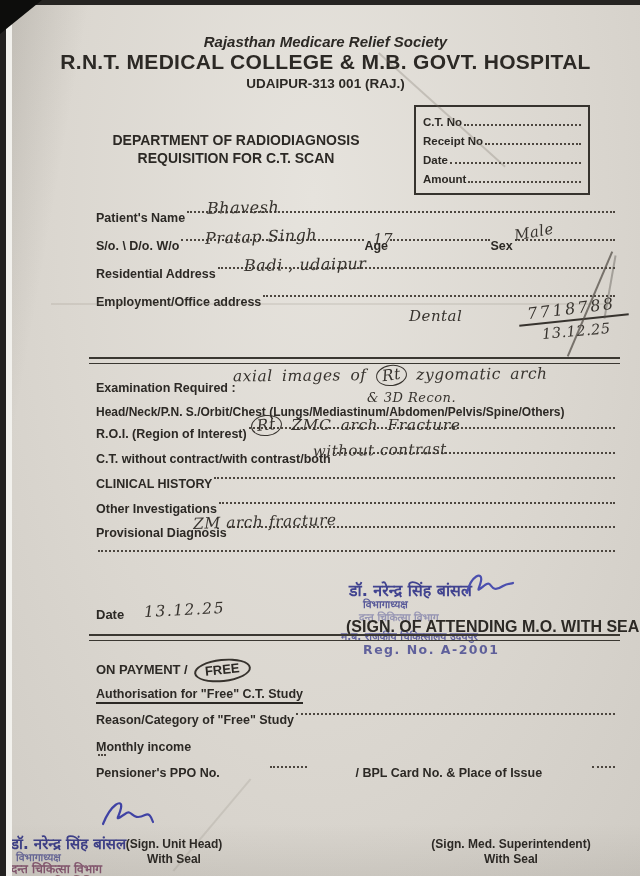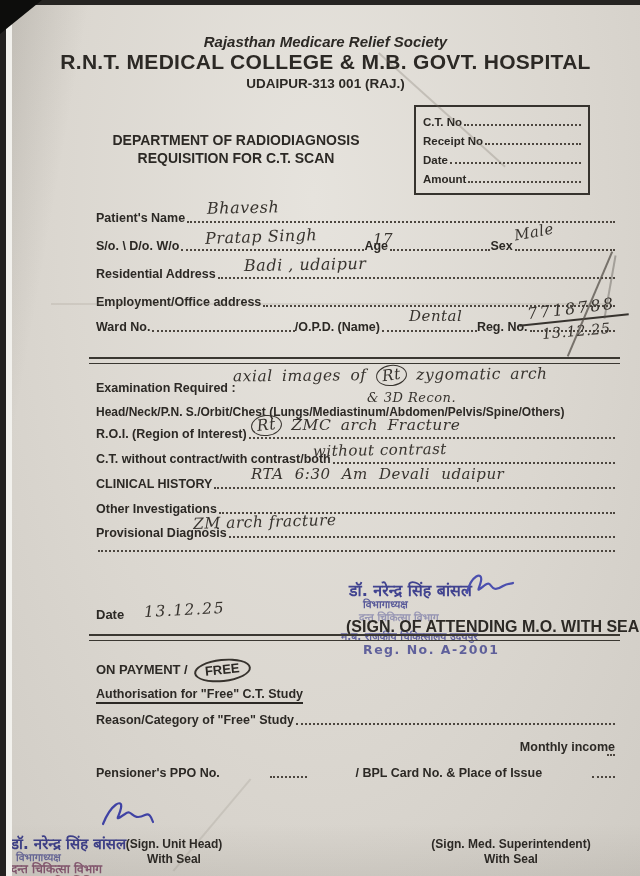--- a/index.html
+++ b/index.html
@@ -11,21 +11,21 @@
       linear-gradient(0deg, rgba(90,85,75,.10) 0%, rgba(0,0,0,0) 6%),
       radial-gradient(ellipse at 48% 22%, #e6e3dd 0%, #dbd7d0 55%, #d0ccc5 100%);
     color:#2c2925;}
   .edge-white{position:absolute;left:6px;top:0;width:6px;height:100%;background:#f2f1ed;}
   .edge-dark{position:absolute;left:0;top:0;width:6px;height:100%;background:#232120;}
   .edge-top{position:absolute;left:0;top:0;width:100%;height:5px;background:#262422;}
   .corner{position:absolute;left:0;top:0;width:42px;height:34px;background:#0d0d0c;
     clip-path:polygon(0 0,100% 0,0 100%);}
   .abs{position:absolute;}
   .ttl{width:100%;text-align:center;font-weight:bold;white-space:nowrap;}
-  .frow{position:absolute;display:flex;align-items:flex-end;font-weight:bold;
+  .frow{position:absolute;display:flex;align-items:flex-start;font-weight:bold;
         font-size:12.5px;white-space:nowrap;color:#2c2925;}
   .lead{flex:1;border-bottom:2px dotted #4c463f;margin:0 0 2px 2px;min-width:8px;height:0;}
   .plain{position:absolute;font-weight:bold;font-size:12px;white-space:nowrap;color:#2c2925;}
   .hw{position:absolute;font-family:"DejaVu Serif",serif;font-style:italic;
       color:#37332e;white-space:nowrap;letter-spacing:.5px;}
   .circ{display:inline-block;border:1.7px solid #37332e;border-radius:50%;
         padding:0 5px 1px 5px;transform:rotate(-7deg);}
   .circ-free{display:inline-block;border:2px solid #37332e;border-radius:50%;
         padding:1px 9px 3px 9px;transform:rotate(-6deg);margin-left:3px;}
   .rule{position:absolute;left:78px;right:20px;height:4px;
@@ -96,28 +96,20 @@
     <span>Residential Address</span>
     <span class="lead"></span>
   </div>
   <div class="hw" style="left:233px;top:250px;font-size:16px;transform:rotate(-1deg);">Badi , udaipur</div>
 
   <div class="frow" style="left:85px;right:25px;top:290px;">
     <span>Employment/Office address</span>
     <span class="lead"></span>
   </div>
 
-  <div class="frow" style="left:85px;right:25px;top:315px;">
-    <span>Ward No.</span>
-    <span class="lead" style="flex:1.5;"></span>
-    <span>/O.P.D. (Name)</span>
-    <span class="lead" style="flex:1.0;"></span>
-    <span>Reg. No.</span>
-    <span class="lead" style="flex:.9;"></span>
-  </div>
   <div class="hw" style="left:398px;top:302px;font-size:15px;">Dental</div>
   <div class="hw" style="left:516px;top:294px;font-size:16px;letter-spacing:2.5px;transform:rotate(-7deg);">7718788</div>
   <div class="pen-line" style="left:508px;top:314px;width:110px;height:2px;transform:rotate(-6deg);background:#37332e;"></div>
   <div class="hw" style="left:531px;top:318px;font-size:14.5px;transform:rotate(-5deg);">13.12.25</div>
 
   <div class="rule" style="top:352px;"></div>
 
   <div class="plain" style="left:85px;top:376px;font-size:12.5px;">Examination Required :</div>
   <div class="hw" style="left:222px;top:360px;font-size:15.5px;word-spacing:4px;transform:rotate(-.5deg);">
     <span>axial images of</span>
@@ -140,21 +132,20 @@
   <div class="frow" style="left:85px;right:25px;top:447px;">
     <span>C.T. without contract/with contrast/both</span>
     <span class="lead"></span>
   </div>
   <div class="hw" style="left:302px;top:436px;font-size:15px;transform:rotate(-1deg);">without contrast</div>
 
   <div class="frow" style="left:85px;right:25px;top:472px;">
     <span>CLINICAL HISTORY</span>
     <span class="lead"></span>
   </div>
-  <div class="hw" style="left:240px;top:460px;font-size:15px;word-spacing:6px;">RTA  6:30 Am  Devali  udaipur</div>
 
   <div class="frow" style="left:85px;right:25px;top:497px;">
     <span>Other Investigations</span>
     <span class="lead"></span>
   </div>
 
   <div class="frow" style="left:85px;right:25px;top:521px;">
     <span>Provisional Diagnosis</span>
     <span class="lead"></span>
   </div>

